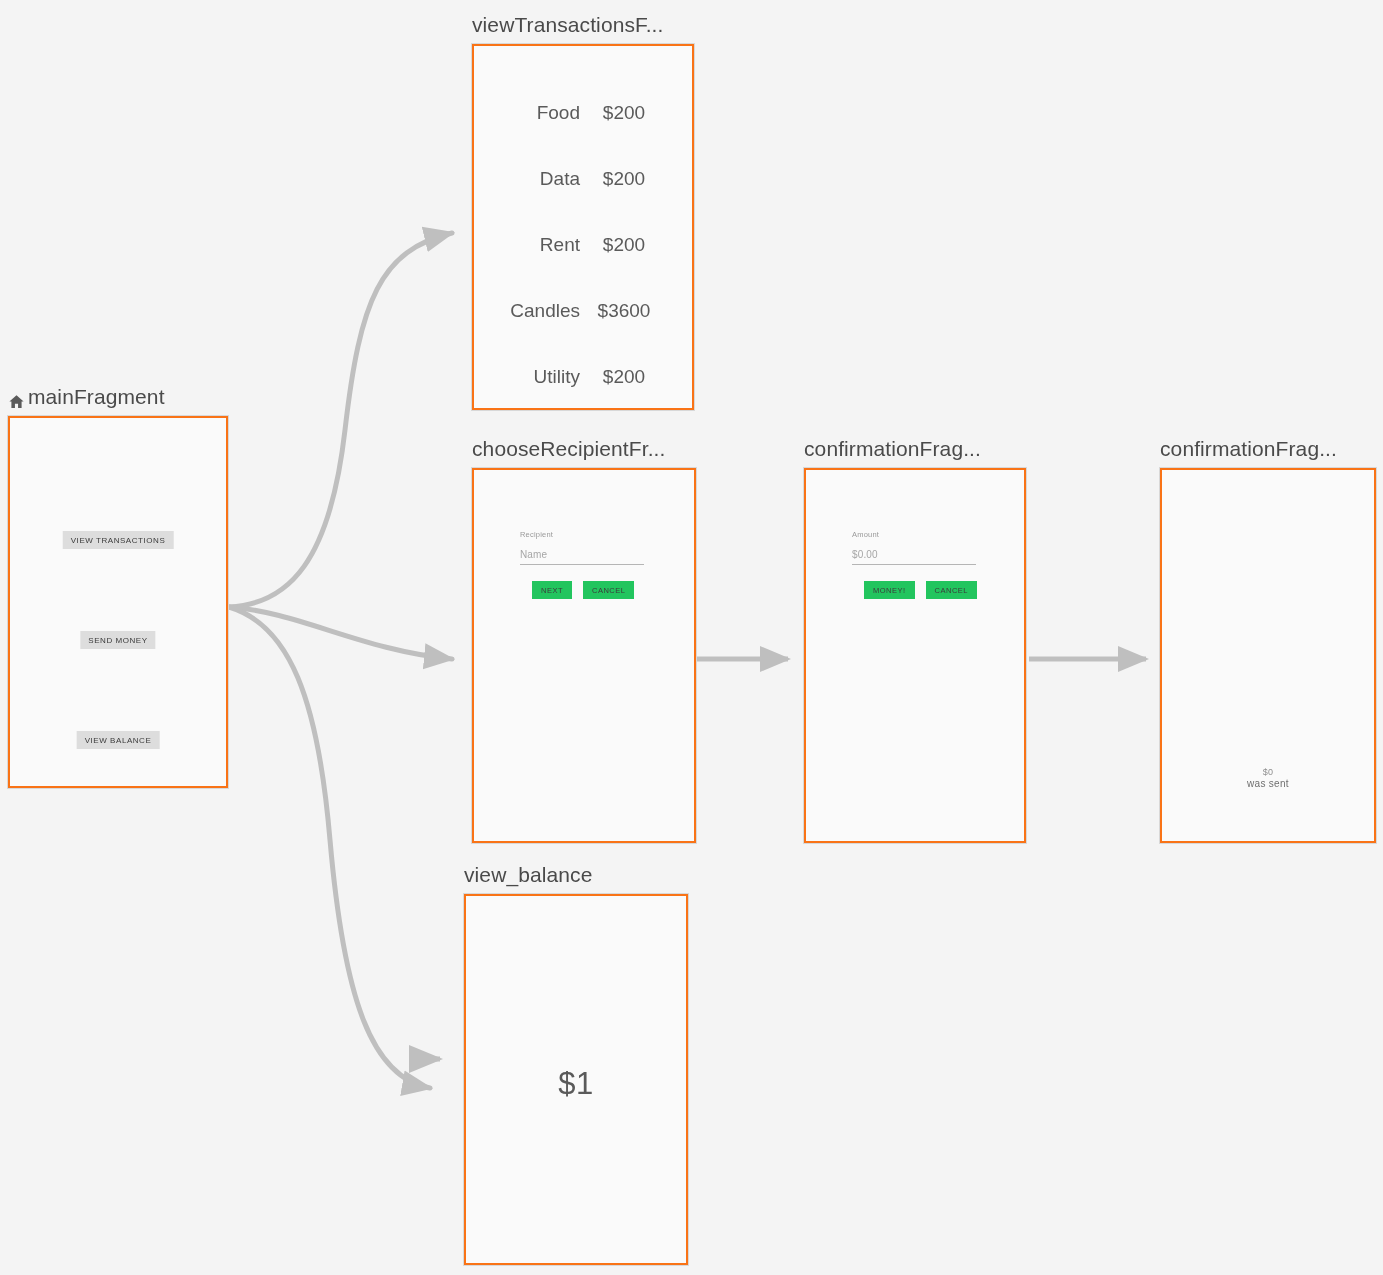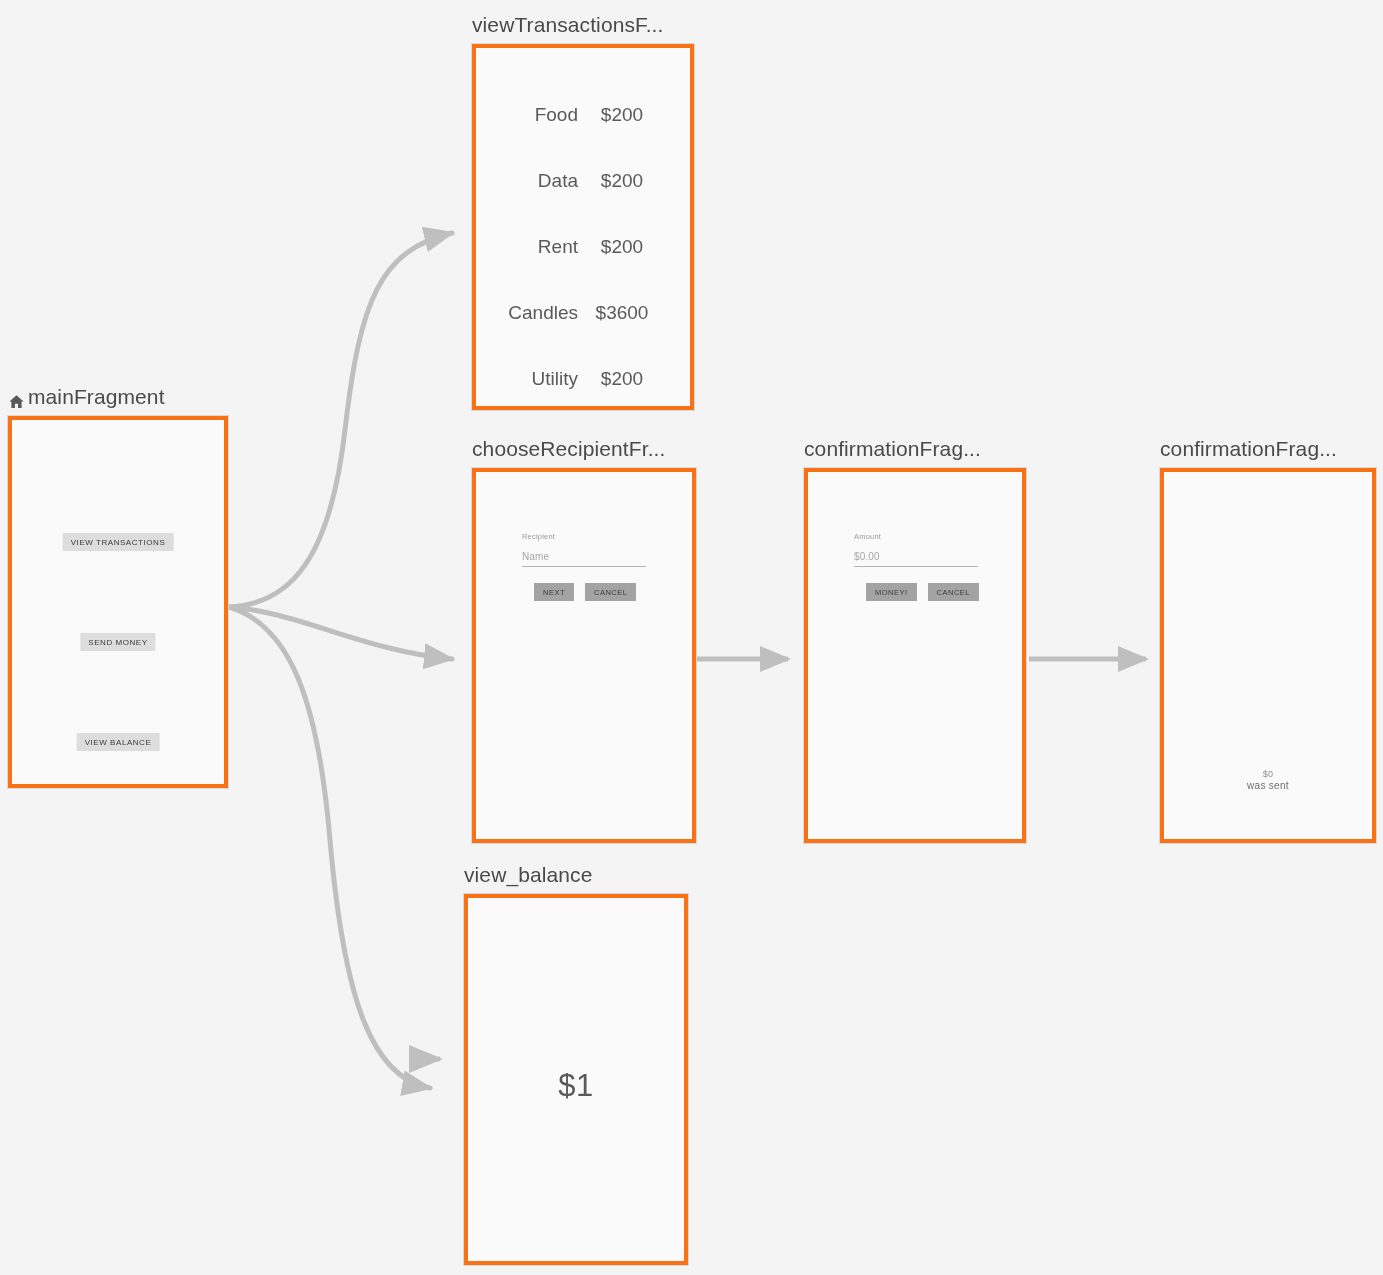--- a/index.html
+++ b/index.html
@@ -49,21 +49,21 @@
   .home-icon {
     display: inline-block;
     width: 17px;
     height: 17px;
     flex: 0 0 auto;
     position: relative;
     top: 1px;
   }
   .frame {
     background: #fafafa;
-    border: 4px solid #f97316;
+    border: 2px solid #f97316;
     box-shadow: 0 0 0 1px #d8d8d8;
     box-sizing: border-box;
     position: relative;
     overflow: hidden;
   }
 
   
   .main-btn {
     position: absolute;
     left: 50%;
@@ -101,21 +101,21 @@
     width: 124px;
     letter-spacing: .15px;
   }
   .form-actions {
     display: flex;
     gap: 11px;
     margin-top: 16px;
     padding-left: 12px;
   }
   .form-btn {
-    background: #a3a3a3;
+    background: #22c55e;
     color: #3b3b3b;
     font-size: 7.5px;
     letter-spacing: .5px;
     padding: 5px 9px 4px;
     line-height: 9px;
     white-space: nowrap;
   }
 
   
   .txn-rows {

